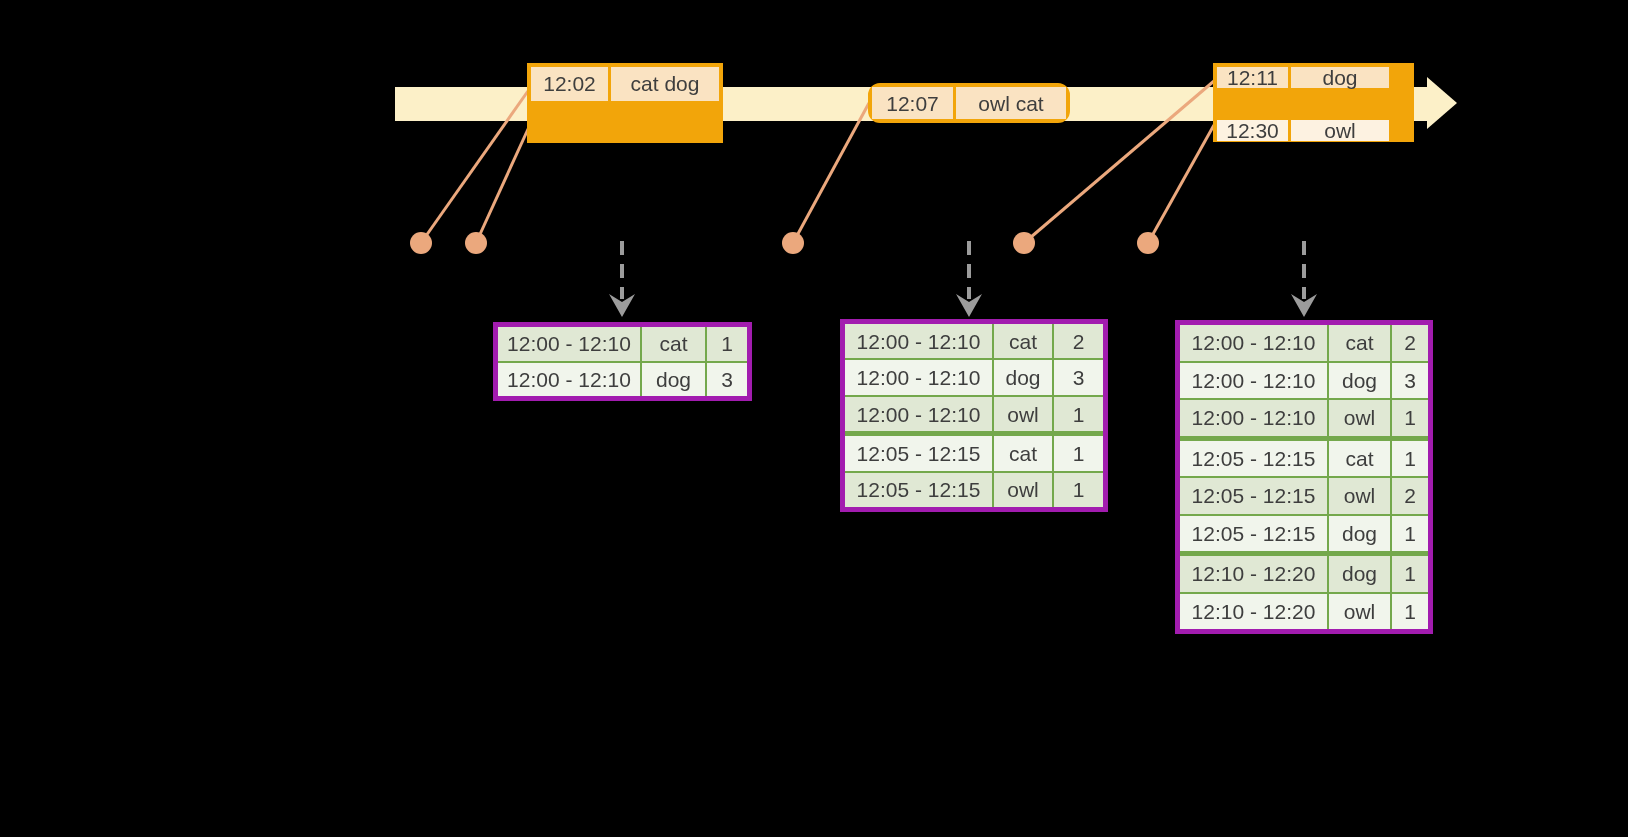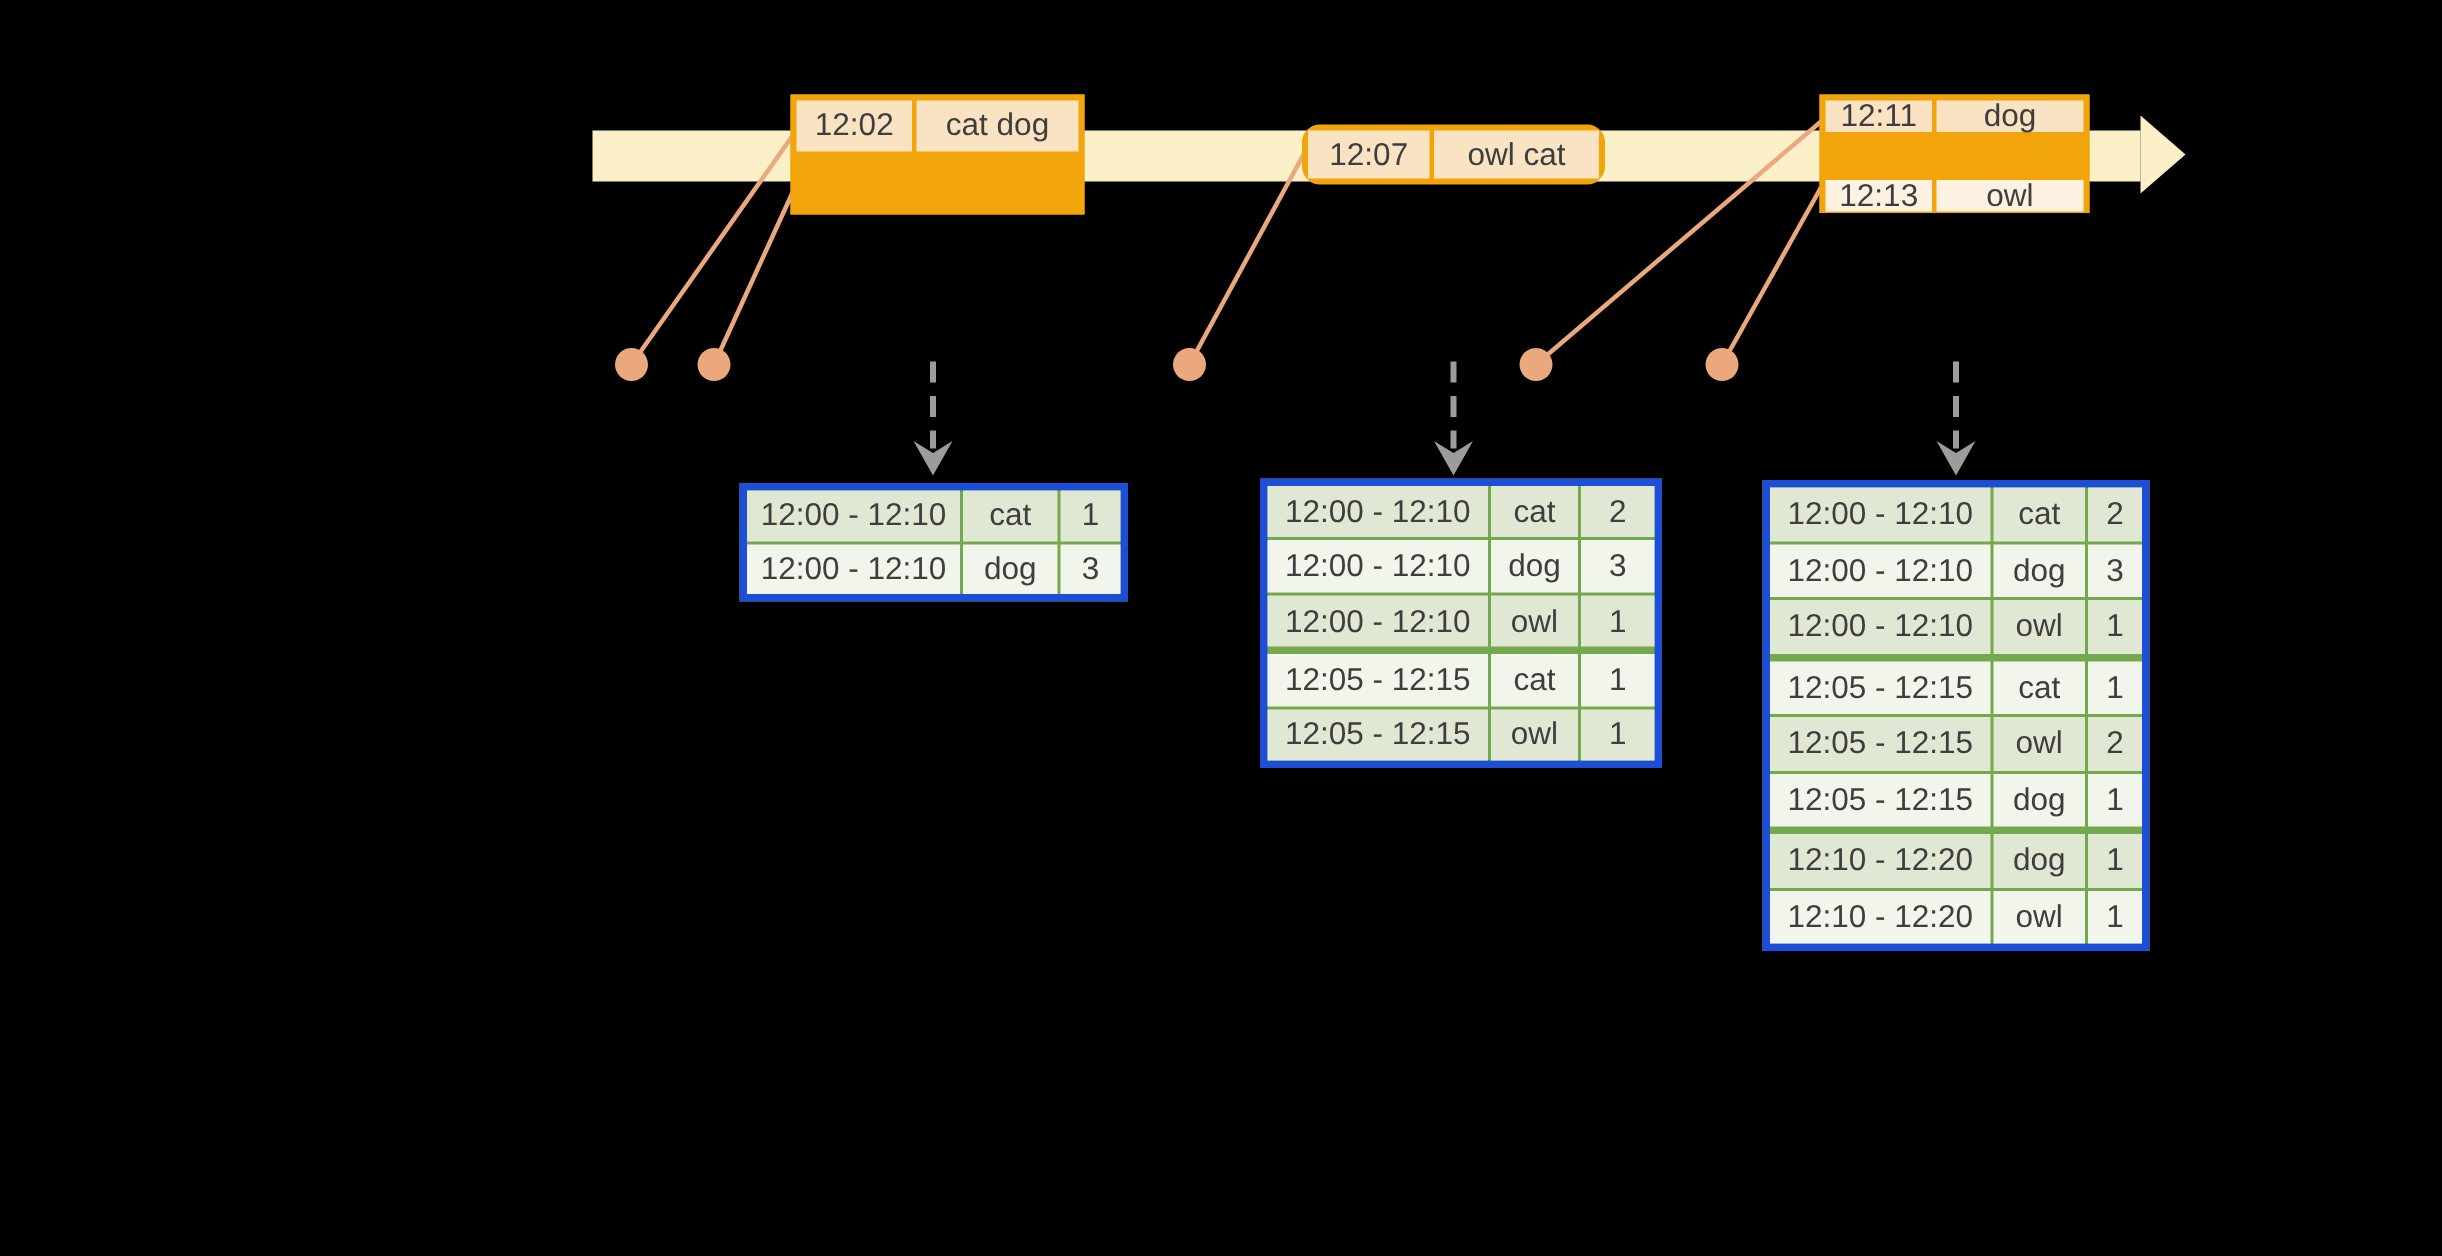--- a/index.html
+++ b/index.html
@@ -14,27 +14,27 @@
   
   .overlay{position:absolute;left:0;top:0;z-index:1;}
   
   .etable{position:absolute;z-index:2;background:#F2A50A;border:4px solid #F2A50A;
     display:flex;flex-direction:column;gap:3px;box-sizing:border-box;}
   .erow{display:grid;gap:3px;}
   .et-a{left:527px;top:63px;width:196px;height:80px;}
   .et-a .erow{grid-template-columns:77px 108px;height:33.5px;}
   .et-b{left:868px;top:83px;width:202px;height:40px;border-radius:12px;}
   .et-b .erow{grid-template-columns:81px 110px;height:32px;}
-  .et-c{left:1213px;top:63px;width:180px;height:79px;gap:32px;}
+  .et-c{left:1213px;top:63px;width:201px;height:79px;gap:32px;}
   .et-c .erow{grid-template-columns:71px 98px;height:34px;}
   .cell{display:flex;align-items:center;justify-content:center;font-size:21px;line-height:1;}
   .ea{background:#FAE3C2;}
   .eb{background:#FDF2E1;}
   
-  .gtable{position:absolute;z-index:2;background:#74A84C;border:5px solid #1d4ed8;
+  .gtable{position:absolute;z-index:2;background:#74A84C;border:5px solid #a21caf;
     display:flex;flex-direction:column;gap:2px;box-sizing:border-box;}
   .grow{display:grid;gap:2px;}
   .gsep{margin-top:3px;}
   .gt-1{left:493px;top:322px;width:259px;height:79px;}
   .gt-1 .grow{grid-template-columns:142px 63px 40px;height:33.5px;}
   .gt-2{left:840px;top:319px;width:268px;height:193px;}
   .gt-2 .grow{grid-template-columns:147px 58px 49px;height:35px;}
   .gt-3{left:1175px;top:320px;width:258px;height:314px;}
   .gt-3 .grow{grid-template-columns:147px 61px 36px;height:35.5px;}
   .ga{background:#E0E8D4;}
@@ -84,21 +84,21 @@
       <div class="cell ea">owl cat</div>
     </div>
   </div>
 
   <div class="etable et-c">
     <div class="erow">
       <div class="cell ea">12:11</div>
       <div class="cell ea">dog</div>
     </div>
     <div class="erow">
-      <div class="cell eb">12:13</div>
+      <div class="cell eb">12:30</div>
       <div class="cell eb">owl</div>
     </div>
   </div>
 
   <div class="gtable gt-1">
     <div class="grow">
       <div class="cell ga">12:00 - 12:10</div>
       <div class="cell ga">cat</div>
       <div class="cell ga">1</div>
     </div>

